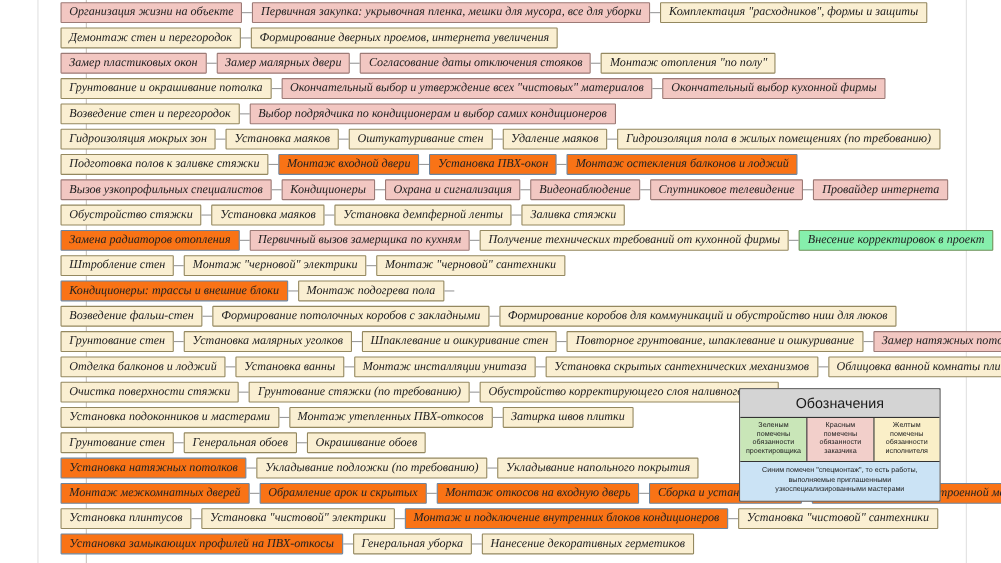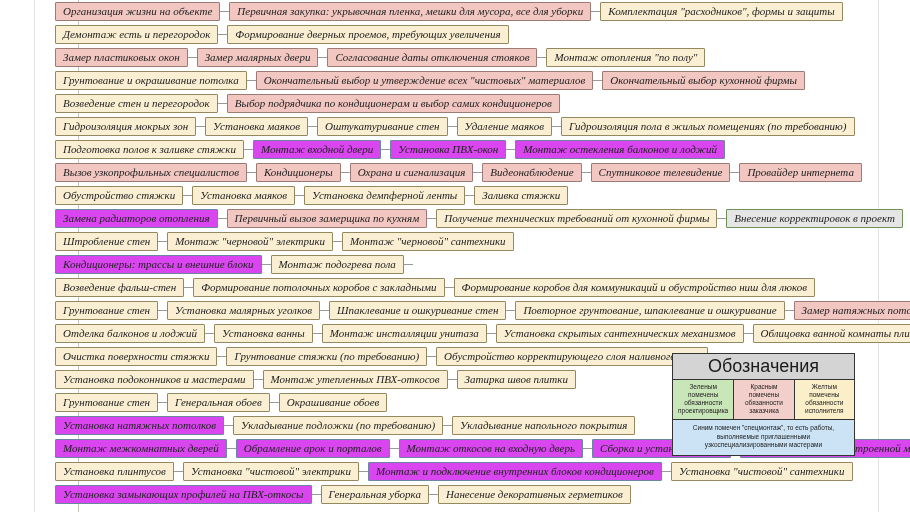--- a/index.html
+++ b/index.html
@@ -75,40 +75,40 @@
   .connector {
     width: 9px;
     height: 1px;
     background: #9a9a9a;
     flex: 0 0 auto;
   }
 
   
   .c-red    { background: #f2c7c2; border-color: #9c7a76; }
   .c-yellow { background: #faefd2; border-color: #94885f; }
-  .c-blue   { background: #d946ef; border-color: #6d86a0; }
-  .c-green  { background: #e5e5e5; border-color: #6f9159; }
+  .c-blue   { background: #f97316; border-color: #6d86a0; }
+  .c-green  { background: #86efac; border-color: #6f9159; }
 
   
   .legend {
     position: absolute;
     left: 672px;
     top: 353px;
     width: 183px;
     border: 1px solid #333333;
     background: #ffffff;
     z-index: 5;
     box-sizing: border-box;
   }
   .legend-title {
     background: #d4d4d4;
     border-bottom: 1px solid #333333;
     text-align: center;
     font-family: "Liberation Sans", sans-serif;
-    font-size: 18px;
+    font-size: 13px;
     line-height: 25px;
     height: 25px;
     color: #1a1a1a;
   }
   .legend-cols {
     display: flex;
     border-bottom: 1px solid #333333;
   }
   .legend-col {
     flex: 1 1 33.33%;
@@ -143,23 +143,23 @@
 
 <div id="chart">
     <div class="row">
       <div class="node c-red">Организация жизни на объекте</div>
       <div class="connector"></div>
       <div class="node c-red">Первичная закупка: укрывочная пленка, мешки для мусора, все для уборки</div>
       <div class="connector"></div>
       <div class="node c-yellow">Комплектация "расходников", формы и защиты</div>
     </div>
     <div class="row">
-      <div class="node c-yellow">Демонтаж есть и перегородок</div>
-      <div class="connector"></div>
-      <div class="node c-yellow">Формирование дверных проемов, требующих увеличения</div>
+      <div class="node c-yellow">Демонтаж стен и перегородок</div>
+      <div class="connector"></div>
+      <div class="node c-yellow">Формирование дверных проемов, интернета увеличения</div>
     </div>
     <div class="row">
       <div class="node c-red">Замер пластиковых окон</div>
       <div class="connector"></div>
       <div class="node c-red">Замер малярных двери</div>
       <div class="connector"></div>
       <div class="node c-red">Согласование даты отключения стояков</div>
       <div class="connector"></div>
       <div class="node c-yellow">Монтаж отопления "по полу"</div>
     </div>
@@ -292,21 +292,21 @@
     <div class="row">
       <div class="node c-blue">Установка натяжных потолков</div>
       <div class="connector"></div>
       <div class="node c-yellow">Укладывание подложки (по требованию)</div>
       <div class="connector"></div>
       <div class="node c-yellow">Укладывание напольного покрытия</div>
     </div>
     <div class="row">
       <div class="node c-blue">Монтаж межкомнатных дверей</div>
       <div class="connector"></div>
-      <div class="node c-blue">Обрамление арок и порталов</div>
+      <div class="node c-blue">Обрамление арок и скрытых</div>
       <div class="connector"></div>
       <div class="node c-blue">Монтаж откосов на входную дверь</div>
       <div class="connector"></div>
       <div class="node c-blue">Сборка и установка кухни</div>
       <div class="connector"></div>
       <div class="node c-blue">Сборка и установка встроенной мебели</div>
     </div>
     <div class="row">
       <div class="node c-yellow">Установка плинтусов</div>
       <div class="connector"></div>

